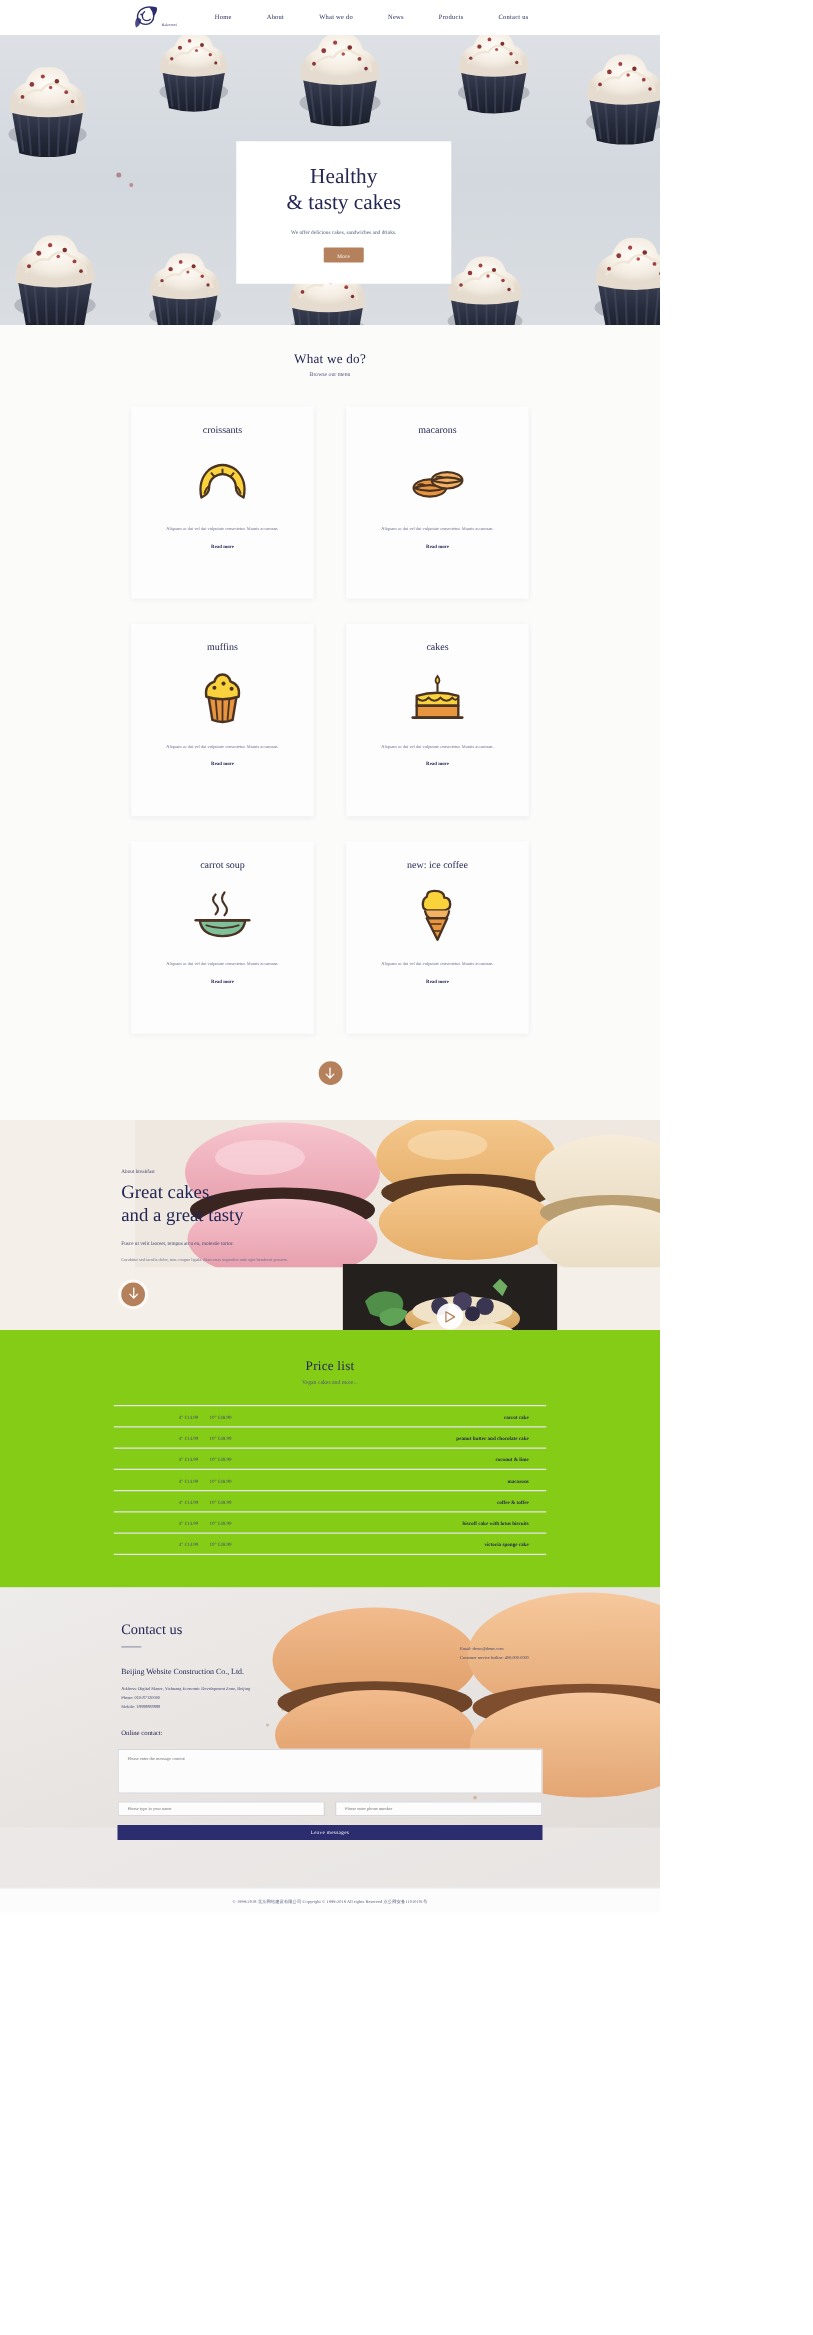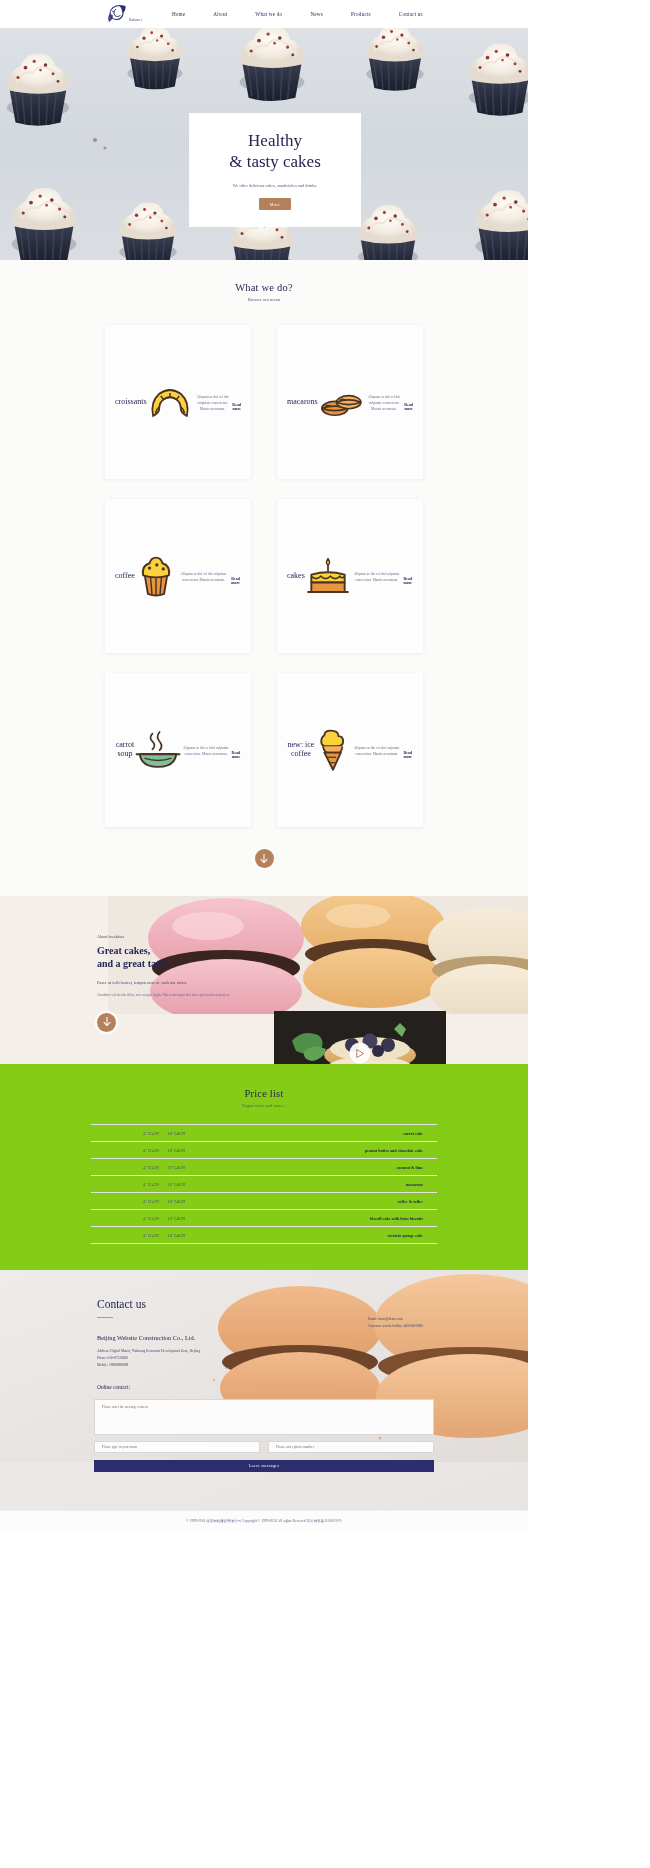--- a/index.html
+++ b/index.html
@@ -61,41 +61,41 @@
   }
   .sec-sub { font-size:4.6px; text-align:center; color:#55577e; margin-top:4px; }
 
   .cards {
     width:318px; margin:23px auto 0;
     display:grid; grid-template-columns:146px 146px; gap:20px 26px;
   }
   .card {
     background:#fdfdfd; box-shadow:0 1px 4px rgba(40,40,70,.07);
     padding:14px 10px 14px; text-align:center;
-    display:flex; align-items:center;
+    display:flex; flex-direction:column; align-items:center;
     height:154px; justify-content:flex-start;
   }
   .card-title { font-size:8px; color:#242654; font-weight:400; margin-bottom:2px; }
   .card-icon { height:58px; display:flex; align-items:center; justify-content:center; margin:6px 0 4px; }
   .card-desc { font-size:3.5px; color:#6c6e8d; line-height:1.75; max-width:108px; margin-top:2px; }
   .card-link { font-size:3.9px; color:#242654; font-weight:bold; margin-top:9px; text-decoration:none; }
 
   .circle-btn {
     width:19px; height:19px; border-radius:50%; background:#b5815c;
     display:flex; align-items:center; justify-content:center;
     margin:22px auto 0; cursor:pointer;
   }
   .circle-btn.outlined { box-shadow:0 0 0 2.5px #fdfaf7; }
 
   
   .about { position:relative; background:#f4efe9; height:168px; overflow:hidden; }
   .about-photo { position:absolute; right:0; top:0; width:420px; height:118px; overflow:hidden; }
   .about-text { position:absolute; left:97px; top:38px; width:175px; z-index:4; }
   .about-kicker { font-size:4.2px; color:#4a4c72; margin-bottom:6px; }
-  .about-h { font-size:10px; color:#242654; line-height:1.28; font-weight:700; }
+  .about-h { font-size:15px; color:#242654; line-height:1.28; font-weight:400; }
   .about-p1 { font-size:4.2px; color:#44466e; margin-top:9px; line-height:1.5; }
   .about-p2 { font-size:3.5px; color:#6c6e8d; margin-top:7px; line-height:1.7; }
 
   .video-thumb {
     position:absolute; left:274px; top:115px; width:172px; height:84px;
     overflow:hidden; z-index:6;
   }
   .play-btn {
     position:absolute; left:50%; top:50%; transform:translate(-50%,-50%);
     width:21px; height:21px; border-radius:50%; background:rgba(255,255,255,.93);
@@ -282,21 +282,21 @@
             <path d="M24 22 Q40 28 56 22" fill="none" stroke="#4a3322" stroke-width="2.2"></path>
             <path d="M9 27 Q13 25 17 27" stroke="#4a3322" stroke-width="1.6" fill="none"></path>
             <path d="M28 19 Q32 17 36 19" stroke="#4a3322" stroke-width="1.6" fill="none"></path>
           </svg>
         </div>
         <div class="card-desc">Aliquam ac dui vel dui vulputate consectetur. Mauris accumsan.</div>
         <a class="card-link" href="#">Read more</a>
       </div>
 
       <div class="card">
-        <div class="card-title">coffee</div>
+        <div class="card-title">muffins</div>
         <div class="card-icon">
           <svg width="42" height="44" viewBox="0 0 52 54">
             <path d="M12 24 L16 48 Q26 52 36 48 L40 24 Z" fill="#e8953f" stroke="#4a3322" stroke-width="2.4" stroke-linejoin="round"></path>
             <path d="M19 25 L21 48" stroke="#4a3322" stroke-width="1.8"></path>
             <path d="M26 25 L26 50" stroke="#4a3322" stroke-width="1.8"></path>
             <path d="M33 25 L31 48" stroke="#4a3322" stroke-width="1.8"></path>
             <path d="M10 25 Q8 13 18 10 Q20 3 26 3 Q32 3 34 10 Q44 13 42 25 Q26 30 10 25 Z" fill="#f9d23c" stroke="#4a3322" stroke-width="2.4" stroke-linejoin="round"></path>
             <circle cx="18" cy="16" r="2" fill="#4a3322"></circle>
             <circle cx="27" cy="12" r="2" fill="#4a3322"></circle>
             <circle cx="35" cy="17" r="2" fill="#4a3322"></circle>

